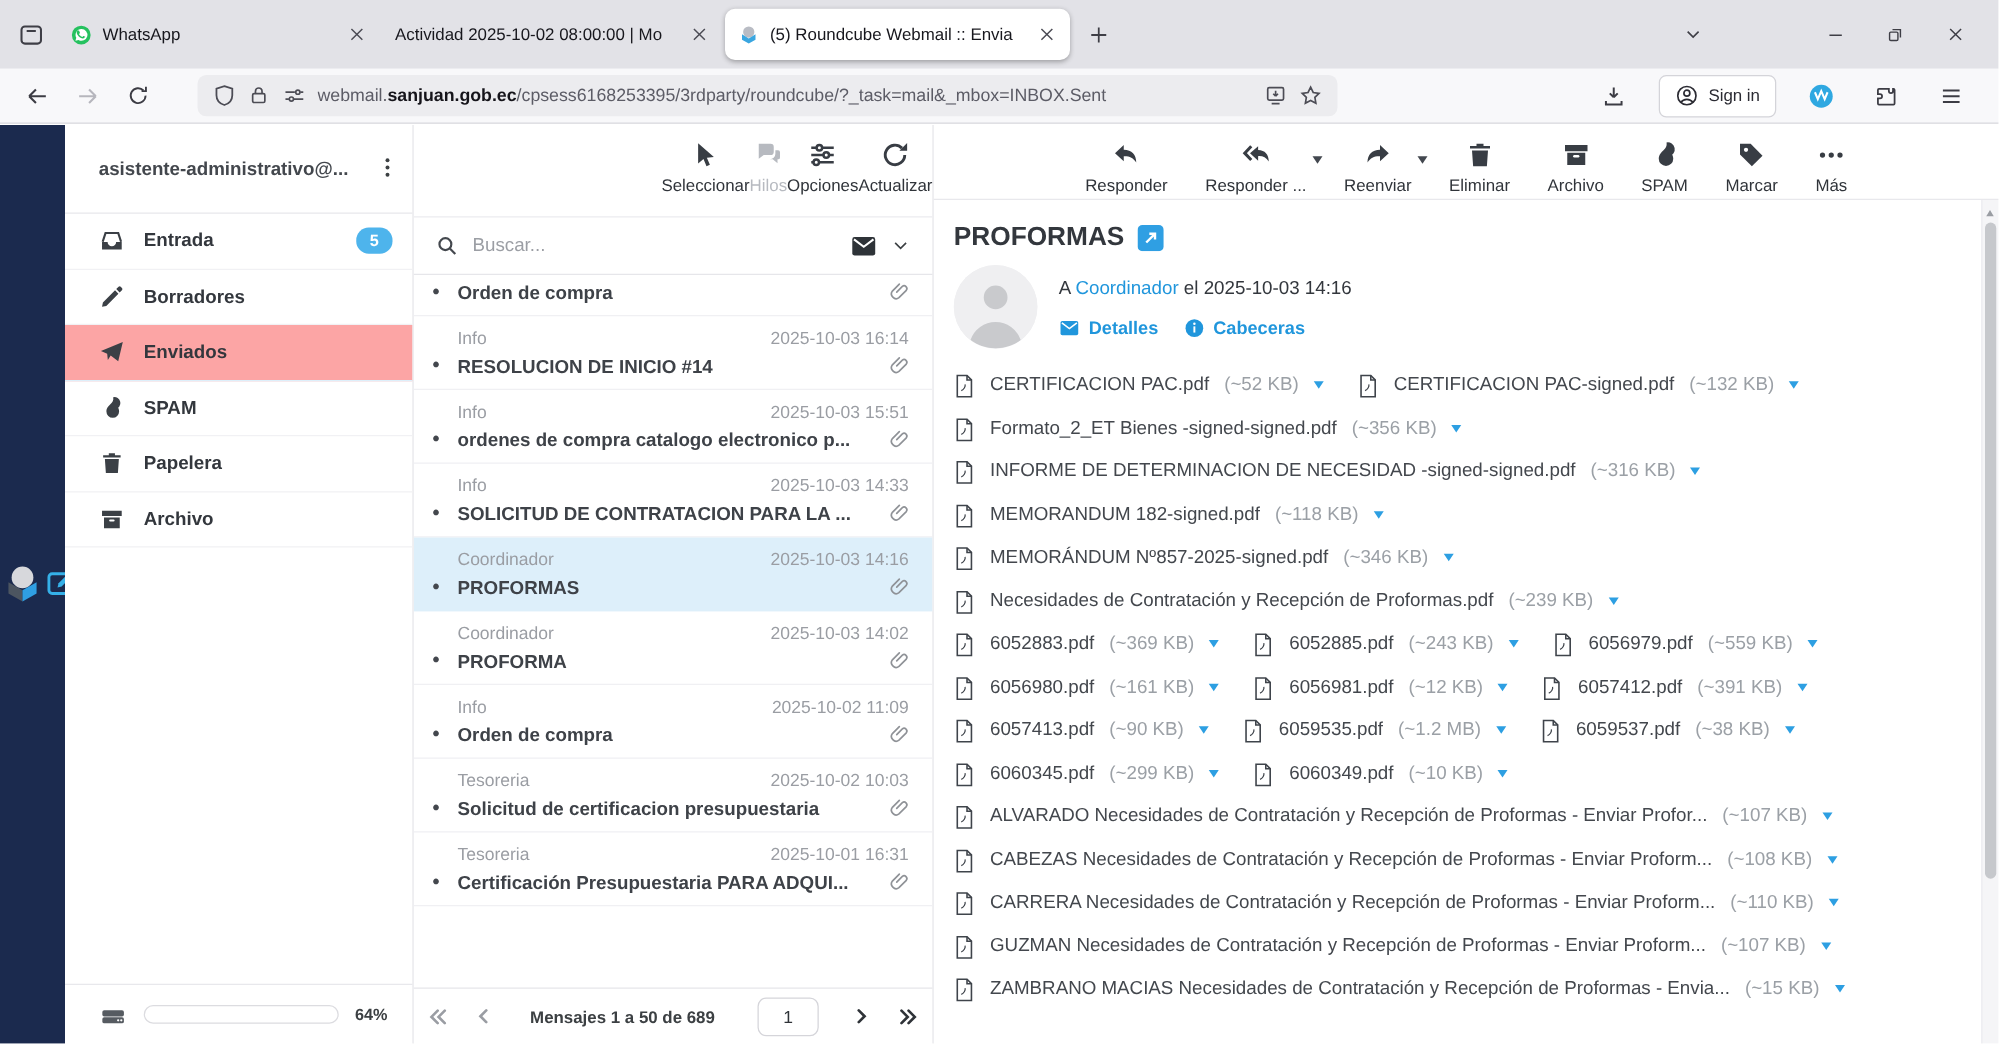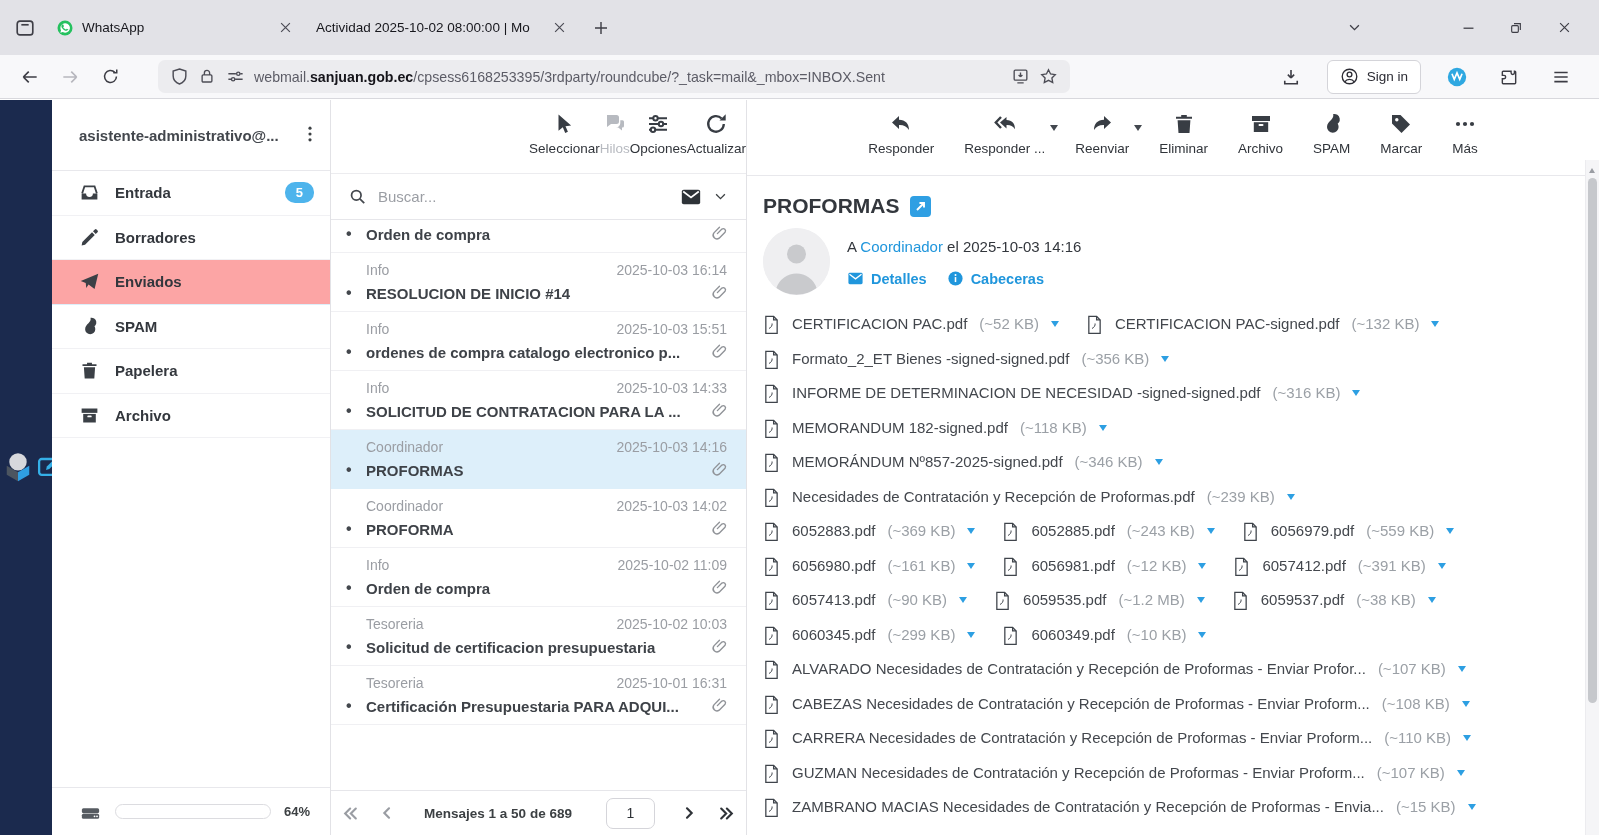--- a/index.html
+++ b/index.html
@@ -92,21 +92,21 @@
   .mclip{width:18px;height:18px;color:#8f9297;margin-left:8px;flex:0 0 auto}
   .pager{height:44px;flex:0 0 auto;border-top:1px solid #e6e6ea;display:flex;align-items:center;
          justify-content:center;gap:20px;margin-top:auto}
   .pchev{width:17px;height:17px;color:#2f3338}
   .pchev.muted{color:#9a9da3}
   .ptext{font-size:13.5px;font-weight:600;color:#3c4043;margin:0 8px}
   .pagebox{width:47px;height:29px;border:1px solid #d5d5da;border-radius:7px;display:flex;
            align-items:center;justify-content:center;font-size:14px;color:#2f3338;background:#fff;margin:0 6px}
   
   .readcol{flex:1;min-width:0;display:flex;flex-direction:column;background:#fff;position:relative}
-  .mtoolbar{height:76px;flex:0 0 auto;display:flex;justify-content:center;gap:30px;
+  .mtoolbar{height:60px;flex:0 0 auto;display:flex;justify-content:center;gap:30px;
             padding-top:12px;box-sizing:border-box;border-bottom:1px solid #e8e8ec}
   .msghead{padding:12px 20px 0 16px}
   .subjline{display:flex;align-items:center;gap:10px;margin:6px 0 10px}
   .subj{font-size:21px;font-weight:bold;color:#33373d}
   .extl{width:21px;height:21px}
   .headrow{display:flex;gap:17px}
   .avatar{width:67px;height:67px;border-radius:50%;background:#efeff1;overflow:hidden;flex:0 0 auto}
   .hmeta{padding-top:10px}
   .toline{font-size:15px;color:#33373d}
   .toline .tolink{color:#2096dc}
@@ -154,20 +154,34 @@
         </span>
     </div>
     <div class="tab t2">
       <span class="lbl">Actividad 2025-10-02 08:00:00 | Mo</span>
       <span class="tclose">
           <svg viewBox="0 0 24 24" fill="none" stroke="currentColor" stroke-width="1.9" width="15" height="15">
             <path d="M5 5l14 14M19 5 5 19"></path>
           </svg>
         </span>
     </div>
+    <div class="tab t3 active">
+      <span class="favicon">
+          <svg viewBox="0 0 24 24" width="18" height="18">
+            <circle cx="12" cy="8.8" r="6" fill="#b9bcc4"></circle>
+            <path d="M4.8 11.3 12 15.6l7.2-4.3V17L12 21l-7.2-4z" fill="#3aa6e0"></path>
+          </svg>
+        </span>
+      <span class="lbl">(5) Roundcube Webmail :: Envia</span>
+      <span class="tclose">
+          <svg viewBox="0 0 24 24" fill="none" stroke="currentColor" stroke-width="1.9" width="15" height="15">
+            <path d="M5 5l14 14M19 5 5 19"></path>
+          </svg>
+        </span>
+    </div>
     <div class="newtab">
         <span>
           <svg viewBox="0 0 24 24" fill="none" stroke="currentColor" stroke-width="1.9" width="18" height="18">
             <path d="M12 4v16M4 12h16"></path>
           </svg>
         </span>
       </div>
     <div class="winctl">
       <span class="wbtn">
           <svg viewBox="0 0 24 24" fill="none" stroke="currentColor" stroke-width="2.1" width="15" height="15">

